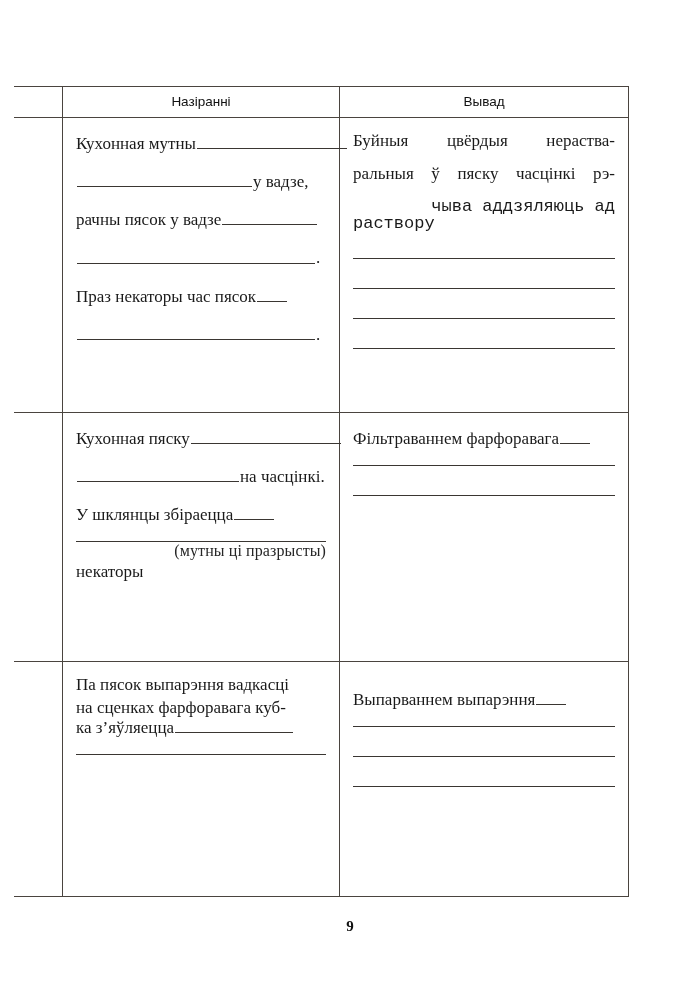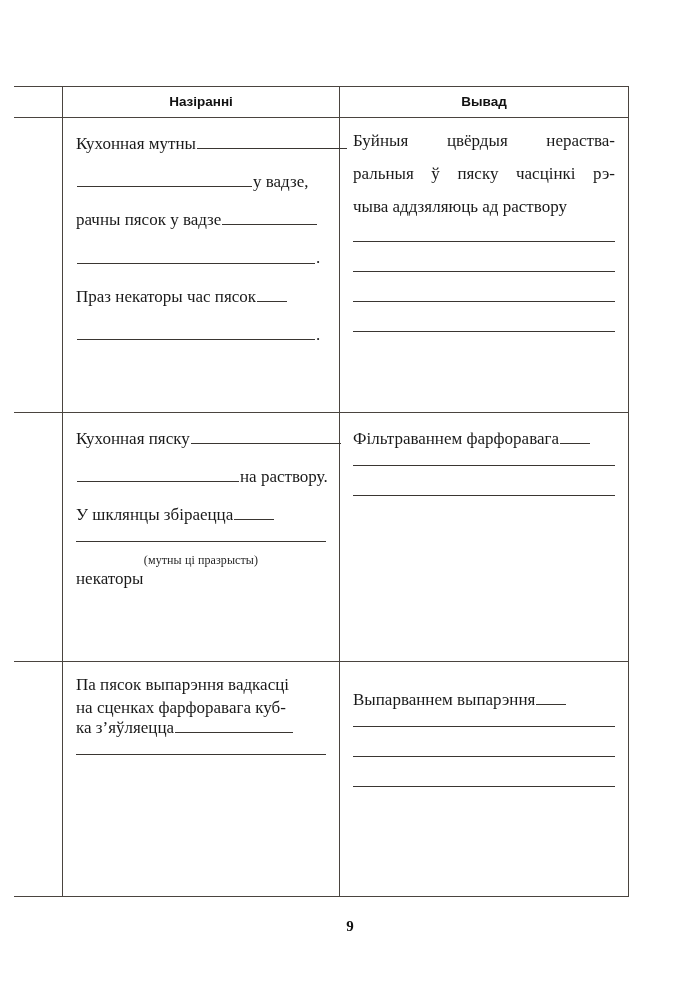--- a/index.html
+++ b/index.html
@@ -43,21 +43,21 @@
     width: 48px;
     border-right: 1.5px solid #4a443f;
     border-left: none;
   }
   td.col-obs, th.col-obs { width: 276px; }
   td.col-con, th.col-con { width: 288px; }
 
   
   thead th {
     font-family: "Liberation Sans", sans-serif;
-    font-weight: 700;
+    font-weight: 400;
     font-size: 13.5px;
     text-align: center;
     height: 30px;
     line-height: 30px;
     color: #111111;
   }
 
   
   .cell {
     padding: 14px 13px 12px 13px;
@@ -77,22 +77,23 @@
   }
   .tline.tight { margin-bottom: 6px; }
   .tline.justify {
     white-space: normal;
     text-align: justify;
     text-align-last: justify;
     margin-bottom: 16px;
   }
   .tline.nojust {
     white-space: normal;
-    text-align: center;
+    text-align: right;
     text-align-last: left;
+    font-family: Liberation Mono, monospace;
   }
 
   
   .rule {
     display: inline-block;
     border-bottom: 1.2px solid #3a3632;
     vertical-align: baseline;
     height: 0.95em;
     margin: 0 1px;
   }
@@ -117,24 +118,24 @@
   .endmark {
     font-size: 17px;
   }
 
   
   .rightfrag { white-space: nowrap; }
 
   
   .hint {
     display: block;
-    text-align: center;
-    font-size: 12px;
+    text-align: right;
+    font-size: 16px;
     letter-spacing: 0.1px;
-    margin: 12px 0 4px 0;
+    margin: 1px 0 4px 0;
     color: #262626;
   }
   .hint-wrap { margin-bottom: 4px; }
 
   
   .page-number {
     position: absolute;
     left: 0;
     top: 918px;
     width: 700px;
@@ -204,21 +205,21 @@
       </tr>
 
       <tr class="row-2">
         <td class="col-num"></td>
 
         <td class="col-obs">
           <div class="cell">
 
             <span class="tline"><span>Кухонная пяску</span><span class="rule r-w150"></span></span>
 
-            <span class="tline"><span class="rule r-w162"></span><span class="rightfrag">на раствору.</span></span>
+            <span class="tline"><span class="rule r-w162"></span><span class="rightfrag">на часцінкі.</span></span>
 
             <span class="tline"><span>У шклянцы збіраецца</span><span class="rule r-w40"></span></span>
 
             <div class="hint-wrap">
               <span class="blankline" style="margin-bottom:0"></span>
               <span class="hint">(мутны ці празрысты)</span>
             </div>
 
             <span class="tline tight">некаторы</span>
 

